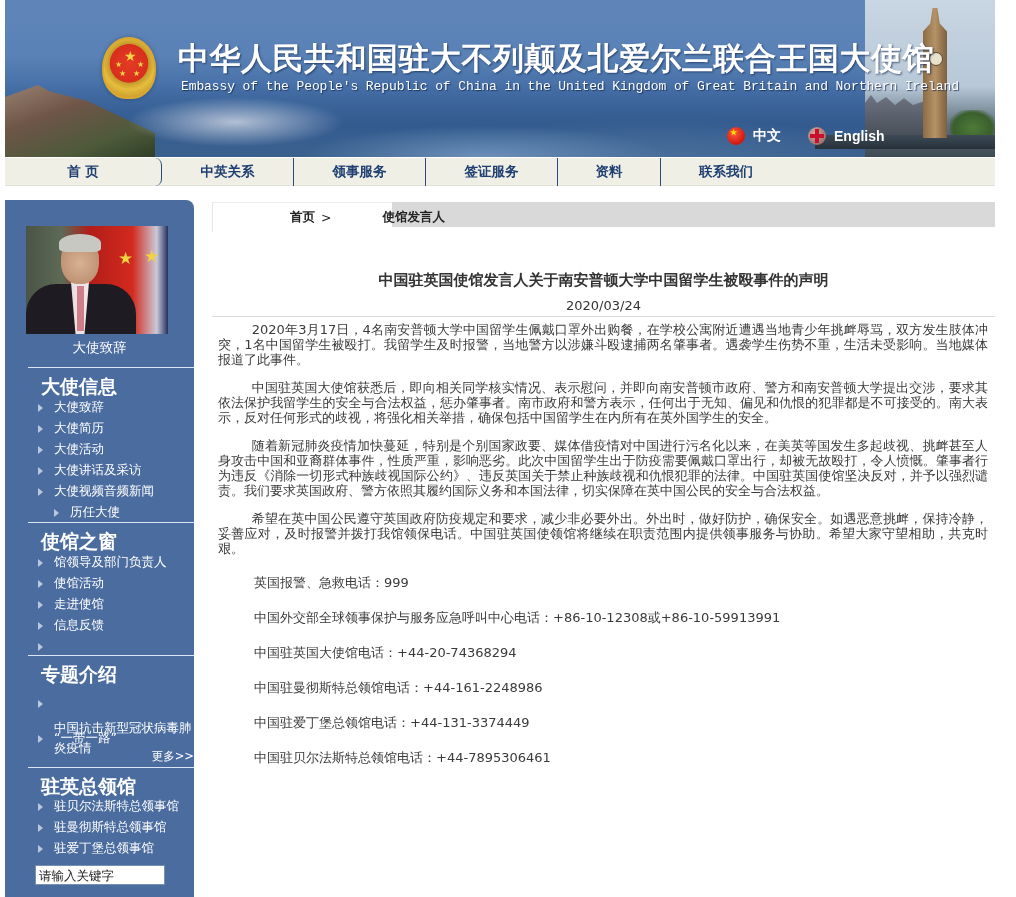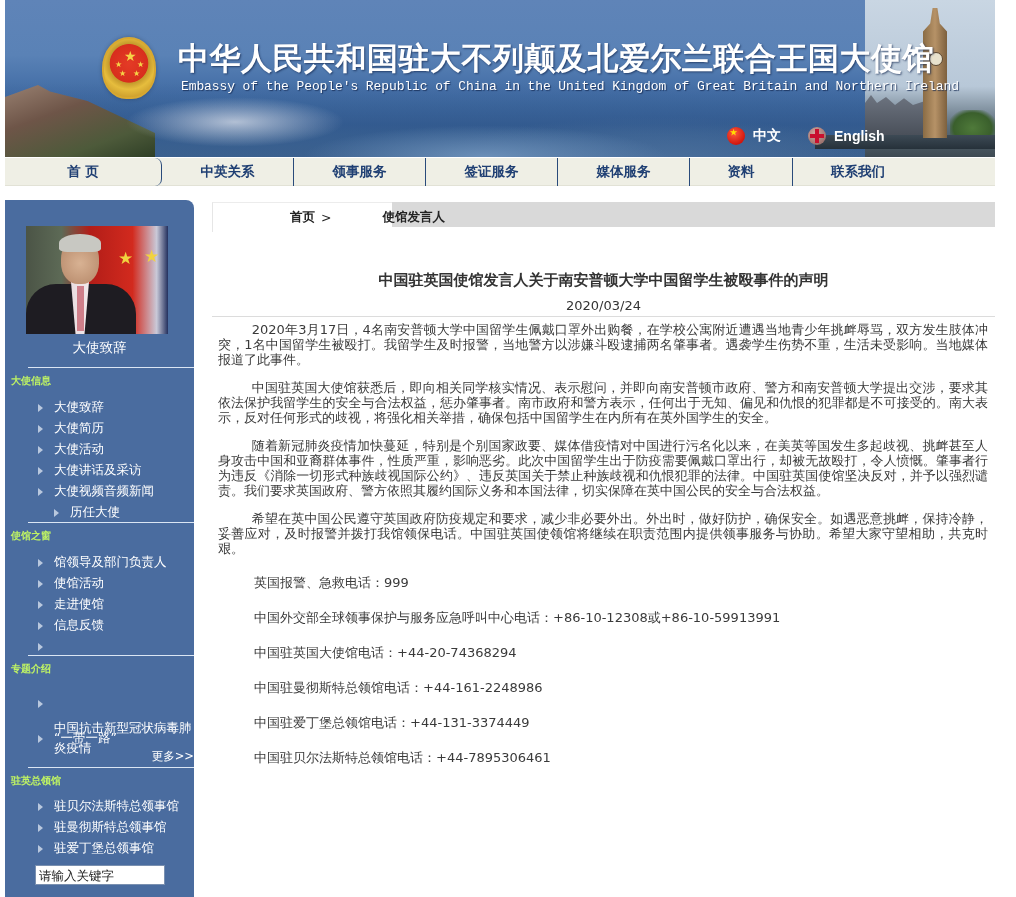--- a/index.html
+++ b/index.html
@@ -129,21 +129,21 @@
   .amb-photo .tie {
     position: absolute; left: 51px; top: 60px; width: 7px; height: 45px; background: #cf7f8a;
   }
   .amb-photo .pstar { position: absolute; color: #f1d33f; font-size: 17px; line-height: 1; }
 
   .amb-caption {
     position: absolute; left: 0; top: 139px; width: 189px; text-align: center;
     font-size: 13.5px; color: #fff; cursor: pointer;
   }
   .side-divider { position: absolute; left: 23px; width: 166px; height: 1px; background: #dbe6f4; }
-  .side-heading { position: absolute; left: 6px; font-size: 10px; font-weight: bold; color: #bef264; }
+  .side-heading { position: absolute; left: 36px; font-size: 19px; font-weight: bold; color: #ffffff; }
   .side-item {
     position: absolute; left: 33px; font-size: 12.5px; color: #fff; cursor: pointer;
     display: flex; align-items: flex-start; width: 156px;
   }
   .side-item .arrow {
     width: 0; height: 0; border-top: 4px solid transparent; border-bottom: 4px solid transparent;
     border-left: 5px solid #b9c8de; margin-right: 11px; margin-top: 4px; flex-shrink: 0;
   }
   .side-item .label { line-height: 20px; margin-top: -3px; }
   .side-more { position: absolute; right: 0; font-size: 11.5px; color: #fff; cursor: pointer; }
@@ -219,21 +219,20 @@
     <span class="flag flag-uk"></span>
     <span>English</span>
   </a>
 </div>
 
 <div class="nav">
   <div class="nav-item" style="width:157px;border-radius:7px;">首 页</div>
   <div class="nav-item" style="width:132px;">中英关系</div>
   <div class="nav-item" style="width:132px;">领事服务</div>
   <div class="nav-item" style="width:132px;">签证服务</div>
-  <div class="nav-item" style="width:132px;">媒体服务</div>
   <div class="nav-item" style="width:103px;">资料</div>
   <div class="nav-item" style="width:130px;">联系我们</div>
 </div>
 
 <div class="sidebar">
   <div class="amb-photo">
     <div class="suit"></div>
     <div class="shirt"></div>
     <div class="tie"></div>
     <div class="face"></div>

